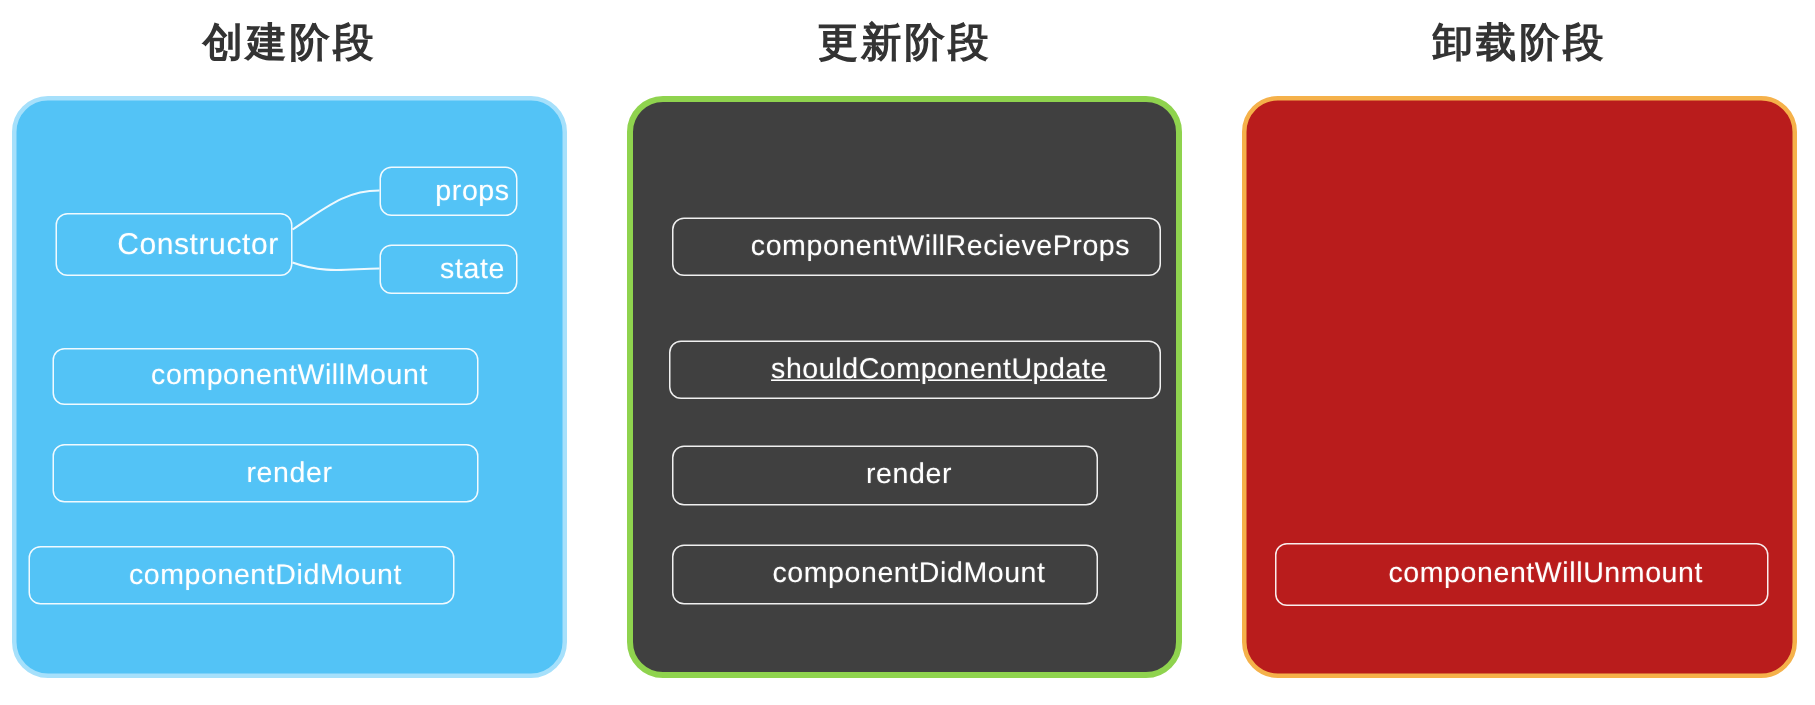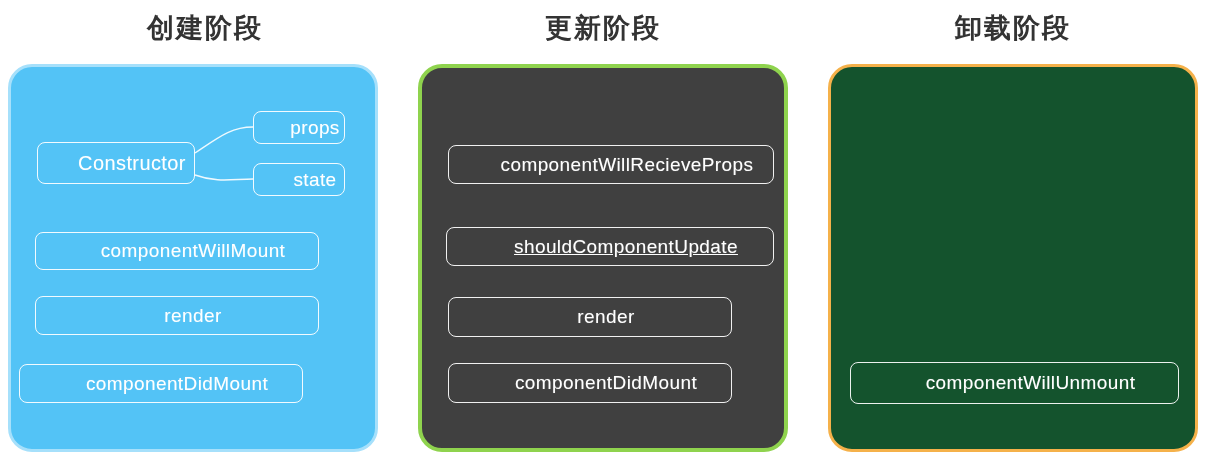--- a/index.html
+++ b/index.html
@@ -32,21 +32,21 @@
   .node-lg{font-size:20px;}
 
   .connectors{position:absolute;left:0;top:0;pointer-events:none;}
   .connectors path{fill:none;stroke:rgba(255,255,255,0.9);stroke-width:1.4;}
 </style>
 </head>
 <body>
 
 <div class="canvas">
 
-  <div class="phase-title" style="left: 20px; color: rgb(51, 51, 51);">创建阶段</div>
+  <div class="phase-title" style="left: 8px; color: rgb(51, 51, 51);">创建阶段</div>
   <div class="phase-title" style="left: 418px; color: rgb(51, 51, 51);">更新阶段</div>
   <div class="phase-title" style="left: 828px; color: rgb(51, 51, 51);">卸载阶段</div>
 
   <section class="panel" style="left: 8px; background: rgb(83, 195, 246); border-color: rgb(166, 224, 251);">
     <svg class="connectors" width="364" height="382" viewBox="0 0 364 382">
       <path d="M 184 86 C 208 70, 220 60, 242 60"></path>
       <path d="M 184 108 C 206 116, 222 112, 242 112"></path>
     </svg>
     <div class="node node-lg" style="left: 26px; top: 75px; width: 158px; height: 42px; color: rgb(255, 255, 255);">Constructor</div>
     <div class="node" style="left: 242px; top: 44px; width: 92px; height: 33px; color: rgb(255, 255, 255);">props</div>
@@ -56,17 +56,17 @@
     <div class="node" style="left: 8px; top: 297px; width: 284px; height: 39px; color: rgb(255, 255, 255);">componentDidMount</div>
   </section>
 
   <section class="panel panel-green" style="left: 418px; background: #404040; border-color: rgb(143, 211, 78);">
     <div class="node" style="left: 26px; top: 77px; width: 326px; height: 39px; color: rgb(255, 255, 255);">componentWillRecieveProps</div>
     <div class="node" style="left: 24px; top: 159px; width: 328px; height: 39px; color: rgb(255, 255, 255); text-decoration: underline;">shouldComponentUpdate</div>
     <div class="node" style="left: 26px; top: 229px; width: 284px; height: 40px; color: rgb(255, 255, 255);">render</div>
     <div class="node" style="left: 26px; top: 295px; width: 284px; height: 40px; color: rgb(255, 255, 255);">componentDidMount</div>
   </section>
 
-  <section class="panel" style="left: 828px; background: #14532d; border-color: rgb(245, 177, 74);">
+  <section class="panel" style="left: 828px; background: #b91c1c; border-color: rgb(245, 177, 74);">
     <div class="node" style="left: 19px; top: 295px; width: 329px; height: 42px; color: rgb(255, 255, 255);">componentWillUnmount</div>
   </section>
 
 </div>
 
 </body></html>

